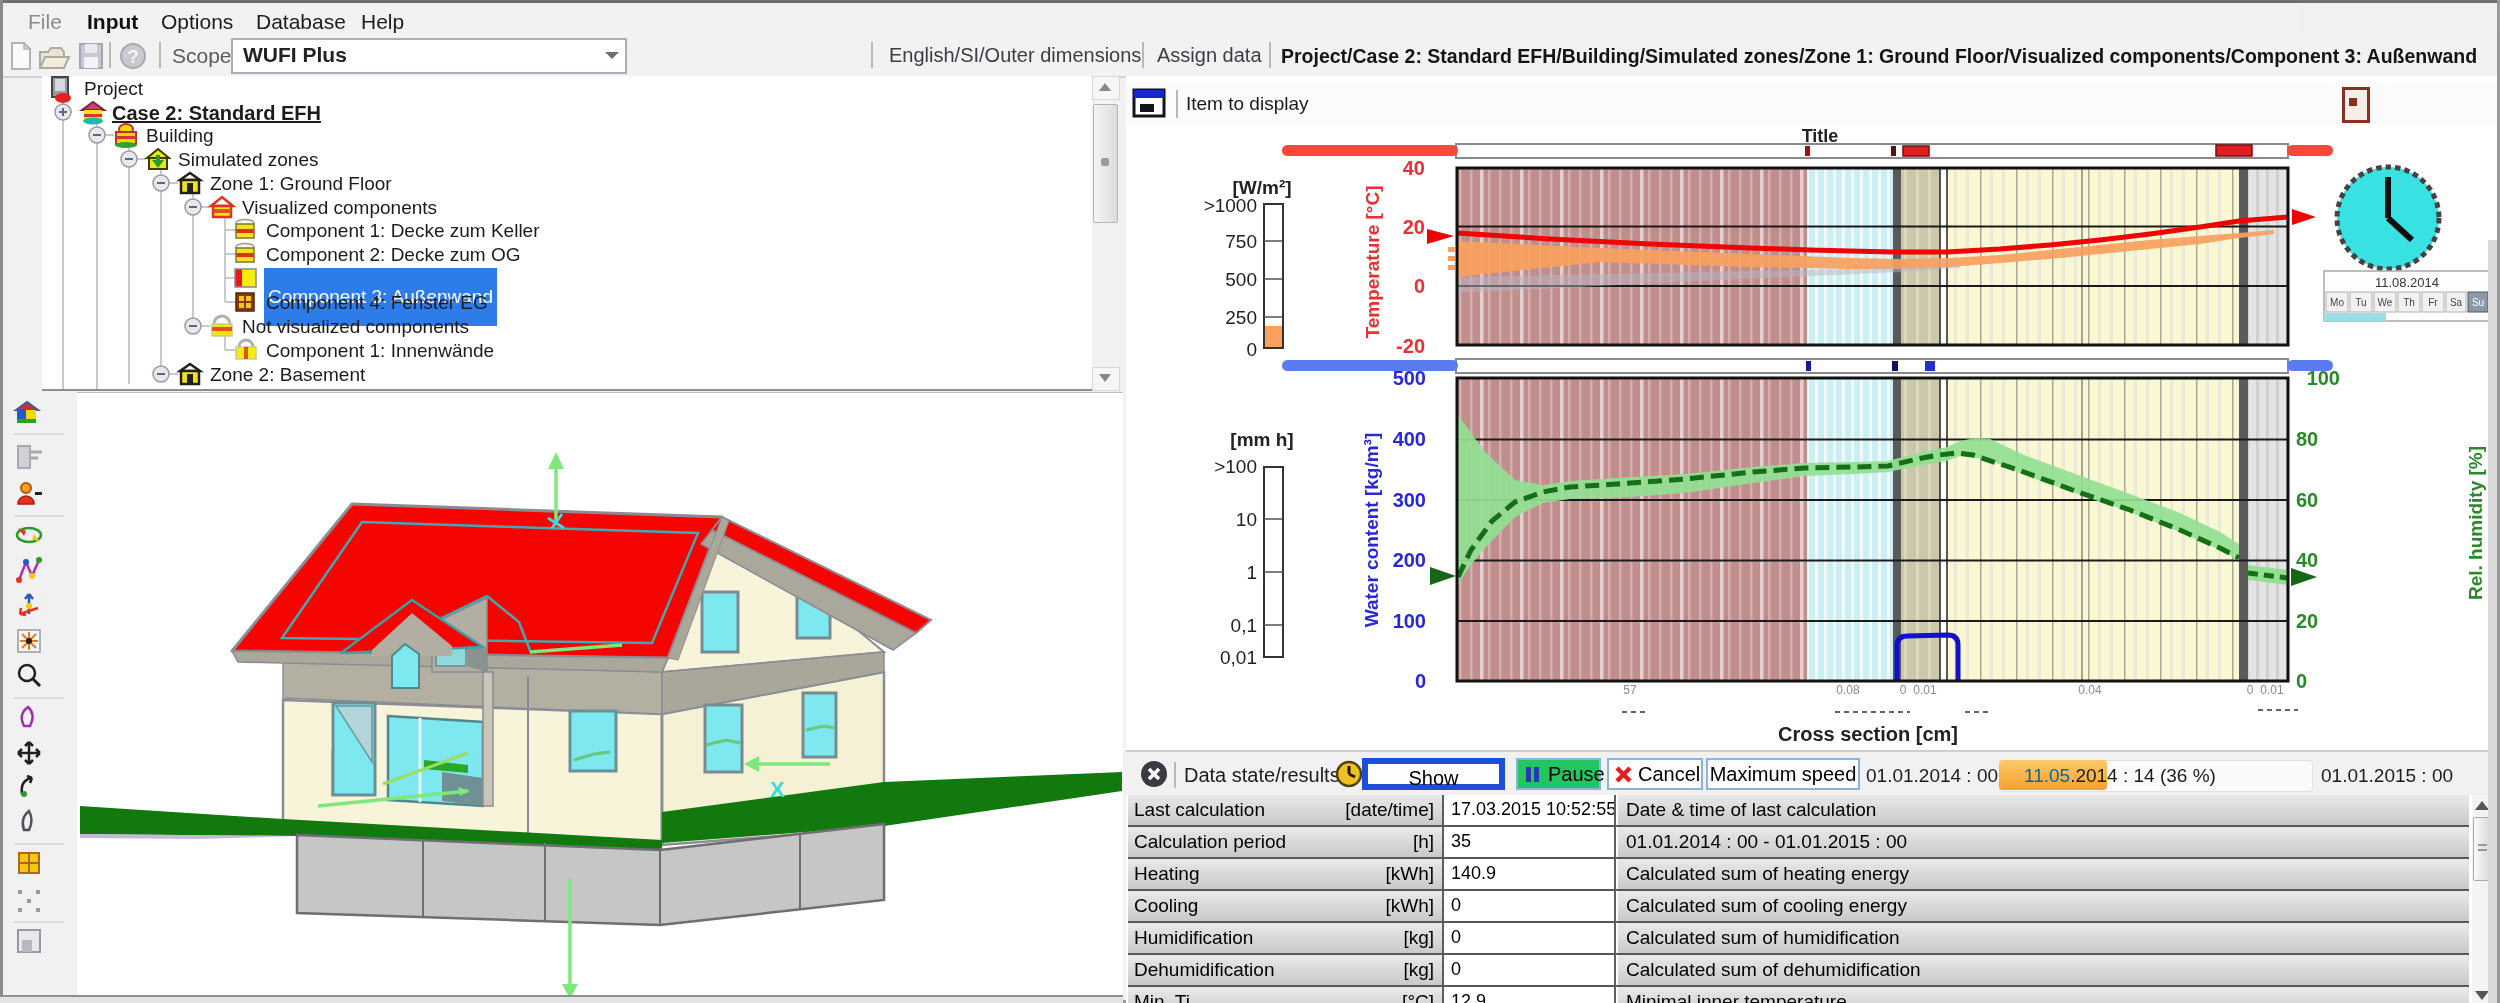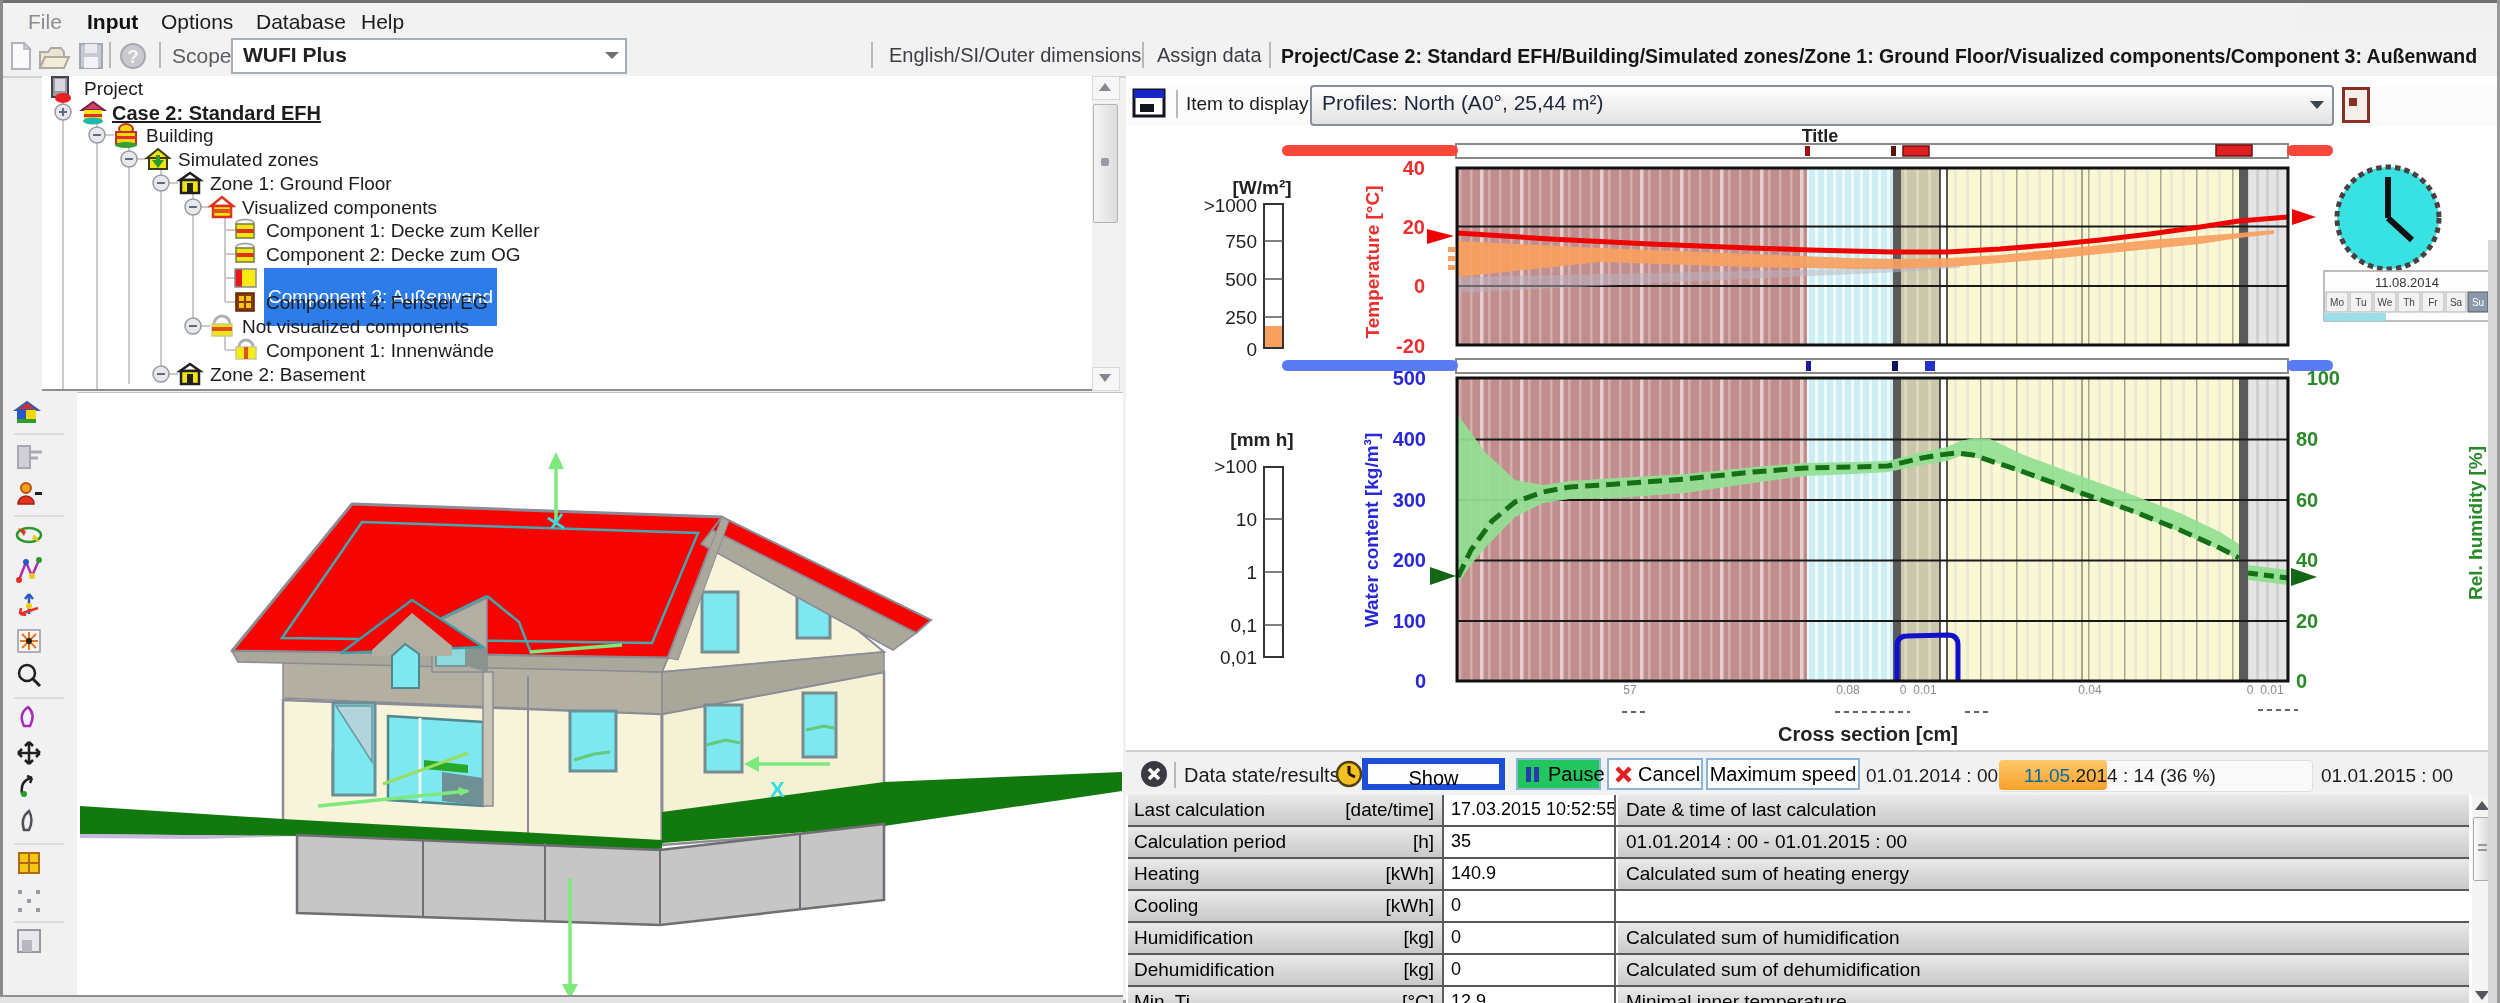--- a/index.html
+++ b/index.html
@@ -401,26 +401,20 @@
   <div id="right" class="abs" style="left:1126px;top:76px;width:1371px;height:927px;background:#fff;">
 
     <div class="abs" style="left:0;top:8px;width:1371px;height:42px;background:#fbfbfb;">
       <svg class="abs" style="left:6px;top:2px" width="36" height="36" viewBox="0 0 36 36">
         <rect x="2" y="4" width="30" height="26" fill="#fff" stroke="#14141c" stroke-width="3"></rect>
         <rect x="2" y="4" width="30" height="8" fill="#1828c8"></rect>
         <rect x="8" y="18" width="14" height="8" fill="#14141c"></rect>
       </svg>
       <div class="sep" style="left:50px;top:6px;height:28px;"></div>
       <span class="txt" style="left:60px;top:9px;font-size:19px;">Item to display</span>
-      <div class="abs" style="left:184px;top:1px;width:1020px;height:37px;background:linear-gradient(#ffffff,#e2e2e2);border:2px solid #888f98;border-radius:4px;">
-        <span class="txt" style="left:10px;top:4px;font-size:21px;color:#20283c;">Profiles: North (A0°, 25,44 m²)</span>
-        <svg class="abs" style="right:6px;top:11px;" width="18" height="14">
-            <path d="M2,3 l7,8 l7,-8 z" fill="#3c4450"></path>
-          </svg>
-      </div>
       <div class="abs" style="left:1216px;top:3px;width:22px;height:30px;background:#f6eee8;border:3px solid #8a3020;">
         <div class="abs" style="left:4px;top:8px;width:8px;height:8px;background:#8a3020;"></div>
       </div>
     </div>
 
     <svg class="abs" style="left:0px;top:49px;" width="1371" height="630" viewBox="0 0 1371 630">
       <defs>
         <pattern id="pmaroon" width="40" height="10" patternUnits="userSpaceOnUse">
           <rect width="40" height="10" fill="#c08f8d"></rect>
           <rect x="8" width="2.5" height="10" fill="#d4aeac"></rect>
@@ -678,20 +672,21 @@
           </div>
           <div class="c2">140.9</div>
           <div class="c3">Calculated sum of heating energy</div>
         </div>
       <div class="trow" style="top:96px;">
           <div class="c1">
             <span class="lb">Cooling</span>
             <span class="un">[kWh]</span>
           </div>
           <div class="c2">0</div>
+          <div class="c3">Calculated sum of cooling energy</div>
         </div>
       <div class="trow" style="top:128px;">
           <div class="c1">
             <span class="lb">Humidification</span>
             <span class="un">[kg]</span>
           </div>
           <div class="c2">0</div>
           <div class="c3">Calculated sum of humidification</div>
         </div>
       <div class="trow" style="top:160px;">

